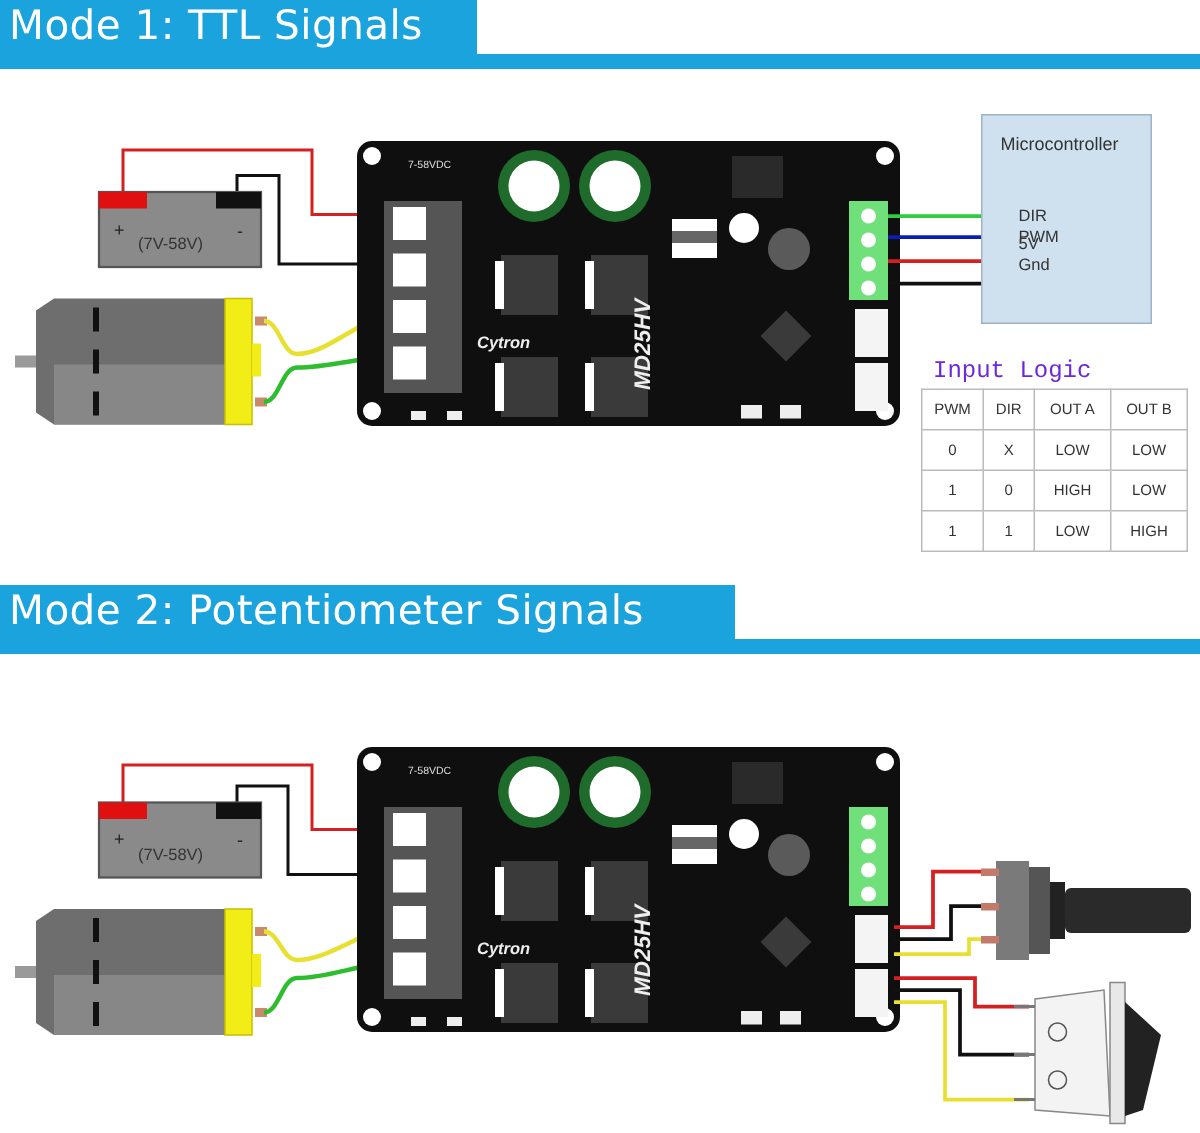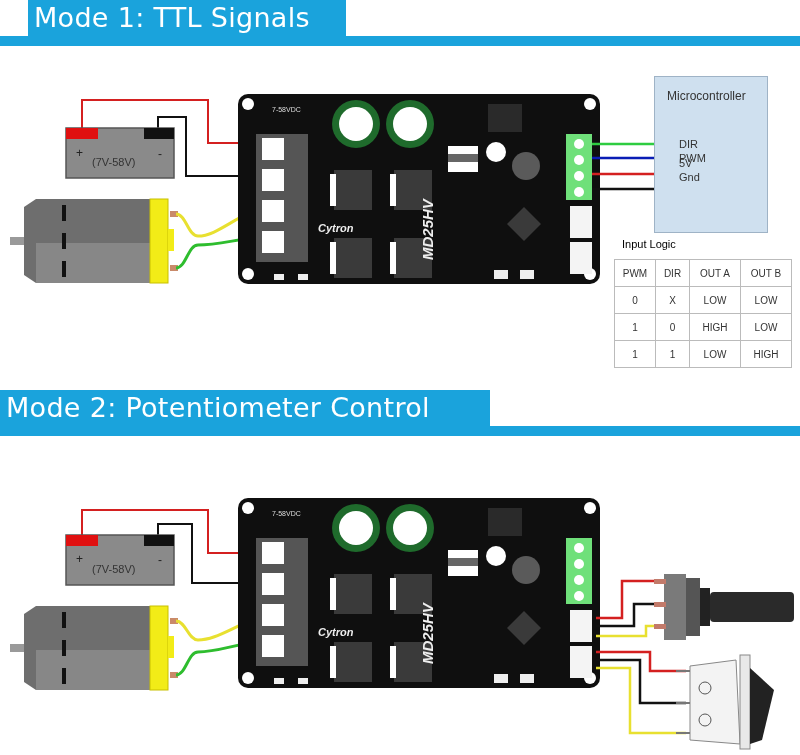--- a/index.html
+++ b/index.html
@@ -4,35 +4,35 @@
 <style>
   html,body{margin:0;padding:0;background:#fff;}
   body{width:800px;height:755px;position:relative;overflow:hidden;font-family:"DejaVu Sans",sans-serif;}
   .banner{position:absolute;left:0;height:36px;background:#1aa3dc;}
   .banner-title{position:absolute;left:6px;top:2px;font-family:"DejaVu Sans",sans-serif;color:#fff;font-size:27px;white-space:nowrap;letter-spacing:0.3px;}
   .stripe{position:absolute;left:0;width:800px;height:10px;background:#1aa3dc;}
   svg{position:absolute;left:0;top:0;}
   .lbl{font-family:"Liberation Sans",sans-serif;}
   table.logic{position:absolute;left:614px;top:259px;border-collapse:collapse;font-family:"Liberation Sans",sans-serif;font-size:10px;color:#333;}
   table.logic td{border:1px solid #bbb;text-align:center;height:26px;padding:0;}
-  .logic-title{position:absolute;left:622px;top:238px;font-family:Liberation Sans, sans-serif;font-size:11px;color:#000000;}
-  .mcu{position:absolute;left:654px;top:76px;width:114px;height:157px;background:#cfe0ef;border:1px solid #9fb3c6;box-sizing:border-box;}
+  .logic-title{position:absolute;left:622px;top:238px;font-family:Liberation Mono, monospace;font-size:16px;color:#6d28d9;}
+  .mcu{position:absolute;left:654px;top:76px;width:114px;height:140px;background:#cfe0ef;border:1px solid #9fb3c6;box-sizing:border-box;}
   .mcu-title{position:absolute;left:12px;top:12px;font-family:"Liberation Sans",sans-serif;font-size:12px;color:#333;}
   .pin{position:absolute;left:24px;font-family:"Liberation Sans",sans-serif;font-size:11px;color:#333;}
 </style>
 </head>
 <body>
 
-<div class="banner" style="top:0;width:318px;margin-left:28px;">
+<div class="banner" style="top:0;width:318px;">
   <span class="banner-title">Mode 1: TTL Signals</span>
 </div>
 <div class="stripe" style="top:36px;"></div>
 
 <div class="banner" style="top:390px;width:490px;">
-  <span class="banner-title">Mode 2: Potentiometer Control</span>
+  <span class="banner-title">Mode 2: Potentiometer Signals</span>
 </div>
 <div class="stripe" style="top:426px;"></div>
 
 <svg width="800" height="755">
   <defs>
     <g id="battery">
       <rect x="0" y="0" width="108" height="50" fill="#8a8a8a" stroke="#555" stroke-width="1.5"></rect>
       <rect x="0" y="0" width="32" height="11" fill="#e01010"></rect>
       <rect x="78" y="0" width="30" height="11" fill="#111"></rect>
     </g>

